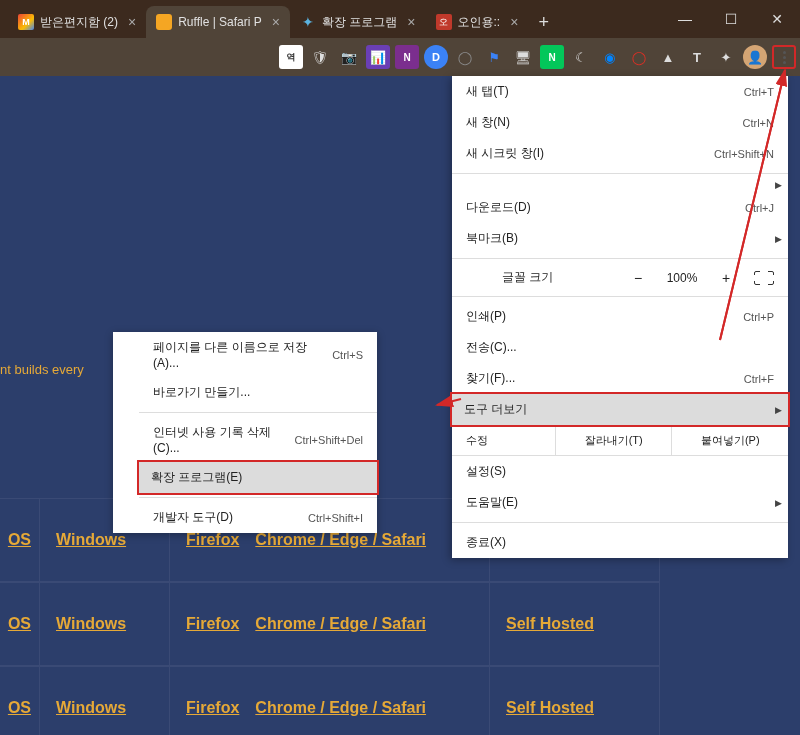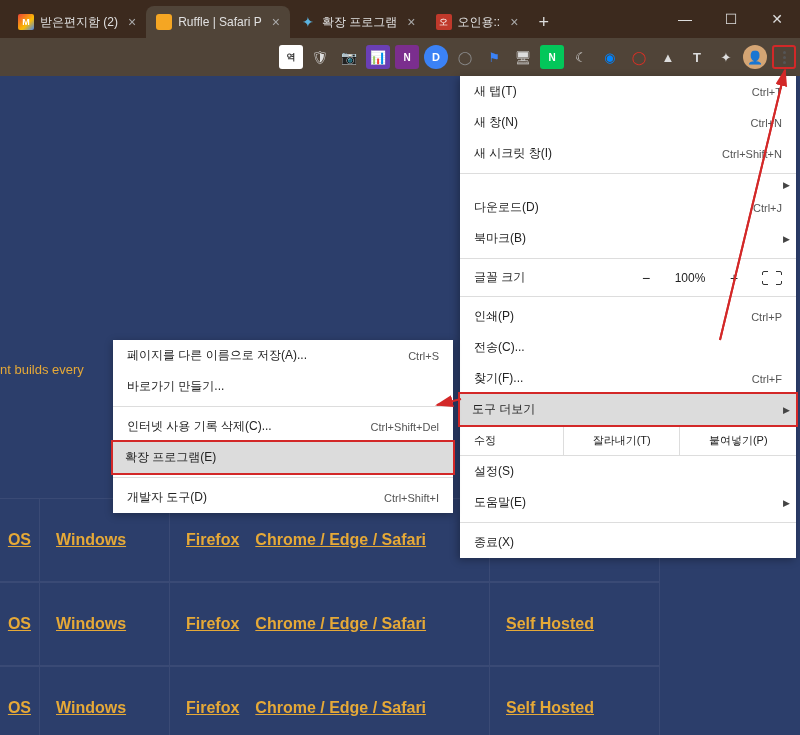--- a/index.html
+++ b/index.html
@@ -27,41 +27,41 @@
     
     .table-area { position: absolute; top: 422px; left: 0; right: 140px; }
     .row { display: flex; border-bottom: 1px solid #3a4a75; border-top: 1px solid #3a4a75; }
     .cell { padding: 32px 0; border-right: 1px solid #3a4a75; display: flex; align-items: center; gap: 12px; padding-left: 16px; }
     .c0 { width: 40px; padding-left: 0; padding-right: 8px; justify-content: flex-end; }
     .c1 { width: 130px; }
     .c2 { width: 320px; gap: 16px; }
     .c3 { flex: 1; }
     .link { color: #e6a937; text-decoration: underline; font-size: 16px; font-weight: 600; cursor: pointer; }
     
-    .main-menu { position: absolute; top: 76px; right: 4px; width: 336px; background: #fff; box-shadow: -2px 2px 8px rgba(0,0,0,0.3); font-size: 12px; color: #222; }
+    .main-menu { position: absolute; top: 76px; right: 12px; width: 336px; background: #fff; box-shadow: -2px 2px 8px rgba(0,0,0,0.3); font-size: 12px; color: #222; }
     .m-item { padding: 7px 14px; display: flex; align-items: center; cursor: pointer; position: relative; }
     .m-item .label { flex: 1; }
     .m-item .shortcut { color: #555; font-size: 11px; }
     .m-item .arrow { position: absolute; right: 6px; font-size: 9px; color: #444; }
     .m-sep { height: 1px; background: #ddd; margin: 4px 0; }
     .m-item.highlighted { background: #dcdcdc; border: 2px solid #d32828; margin: -2px; padding: 7px 12px; }
-    .zoom-row { padding: 6px 14px; display: flex; align-items: center; gap: 10px; }
+    .zoom-row { padding: 6px 14px; display: flex; align-items: center; gap: 10px; margin-left: 36px; }
     .zoom-row .label { flex: 1; }
     .zoom-btn { width: 24px; text-align: center; cursor: pointer; font-size: 14px; }
     .zoom-val { width: 44px; text-align: center; }
     .fullscreen { width: 20px; height: 14px; border: 1.5px solid #333; border-radius: 2px; cursor: pointer; margin-left: 6px; position: relative; }
     .fullscreen::before, .fullscreen::after { content: ''; position: absolute; background: #fff; }
     .fullscreen::before { top: -2px; bottom: -2px; left: 5px; right: 5px; }
     .fullscreen::after { left: -2px; right: -2px; top: 3px; bottom: 3px; }
     .edit-row { display: flex; border-top: 1px solid #ddd; border-bottom: 1px solid #ddd; }
     .edit-cell { flex: 1; padding: 7px 6px; text-align: center; border-right: 1px solid #ddd; cursor: pointer; font-size: 11px; }
     .edit-cell:first-child { text-align: left; padding-left: 14px; flex: 0.8; }
     .edit-cell:last-child { border-right: none; }
     
-    .submenu { position: absolute; top: 340px; left: 113px; width: 340px; background: #fff; box-shadow: 0 2px 8px rgba(0,0,0,0.3); font-size: 12px; color: #222; z-index: 10; }
+    .submenu { position: absolute; top: 332px; left: 113px; width: 264px; background: #fff; box-shadow: 0 2px 8px rgba(0,0,0,0.3); font-size: 12px; color: #222; z-index: 10; padding-left: 26px; }
     .submenu .m-item.highlighted { padding: 7px 12px; }
     
     .arrow-line { position: absolute; pointer-events: none; z-index: 20; }
 
     .gmail-icon { width:16px; height:16px; background:linear-gradient(135deg,#ea4335 0%,#fbbc04 60%,#4285f4 100%); border-radius:2px; font-size:9px; color:#fff; display:flex; align-items:center; justify-content:center; font-weight:bold; }
     .ruffle-icon { width:16px; height:16px; background:#f5a623; border-radius:3px; }
     .ext-icon { color:#5bb3e0; font-size:14px; }
     .red-icon { width:16px; height:16px; background:#c0392b; border-radius:2px; display:flex; align-items:center; justify-content:center; font-size:9px; color:#fff; }
   </style>
 </head>

